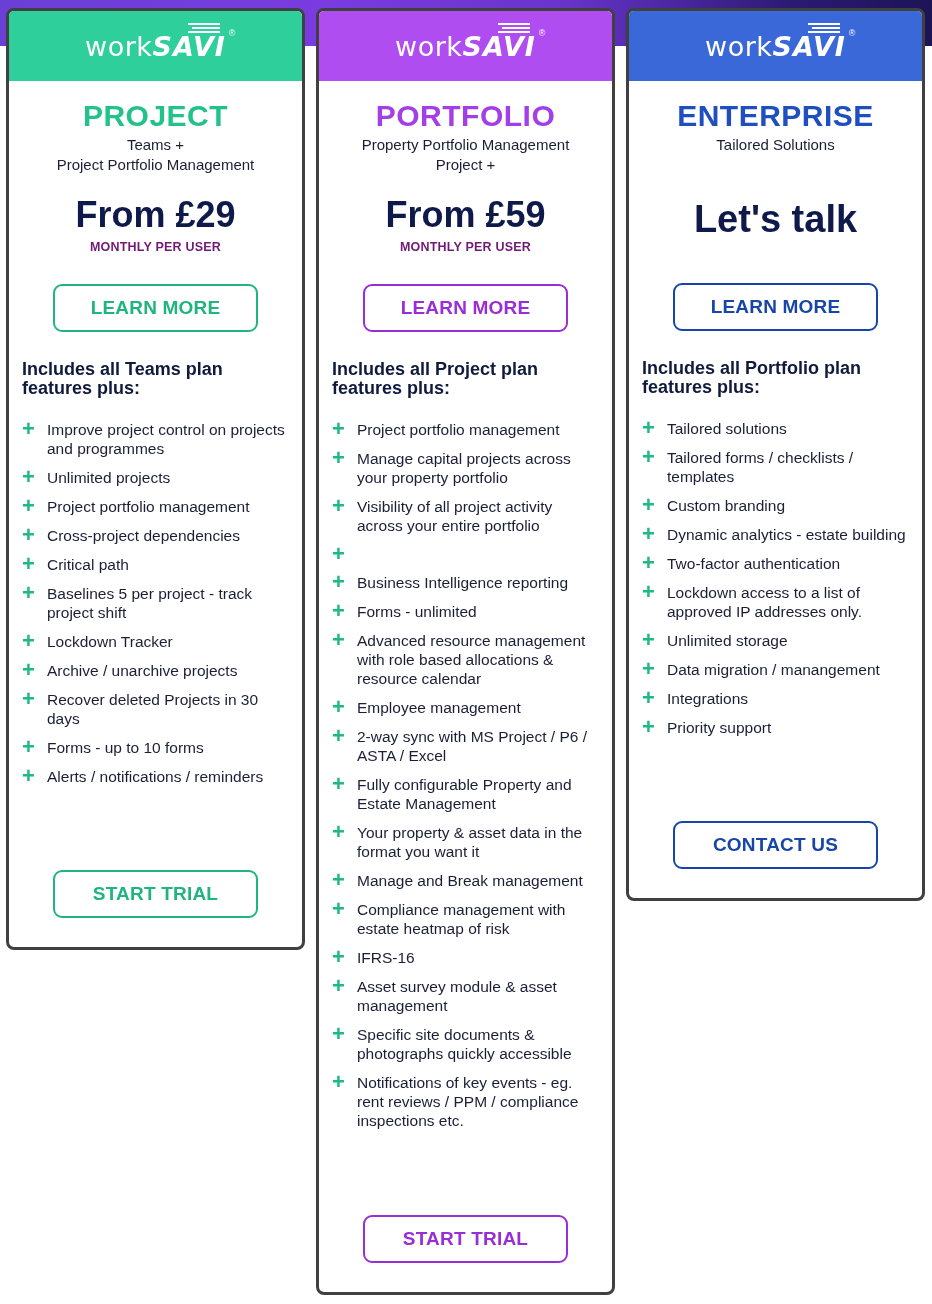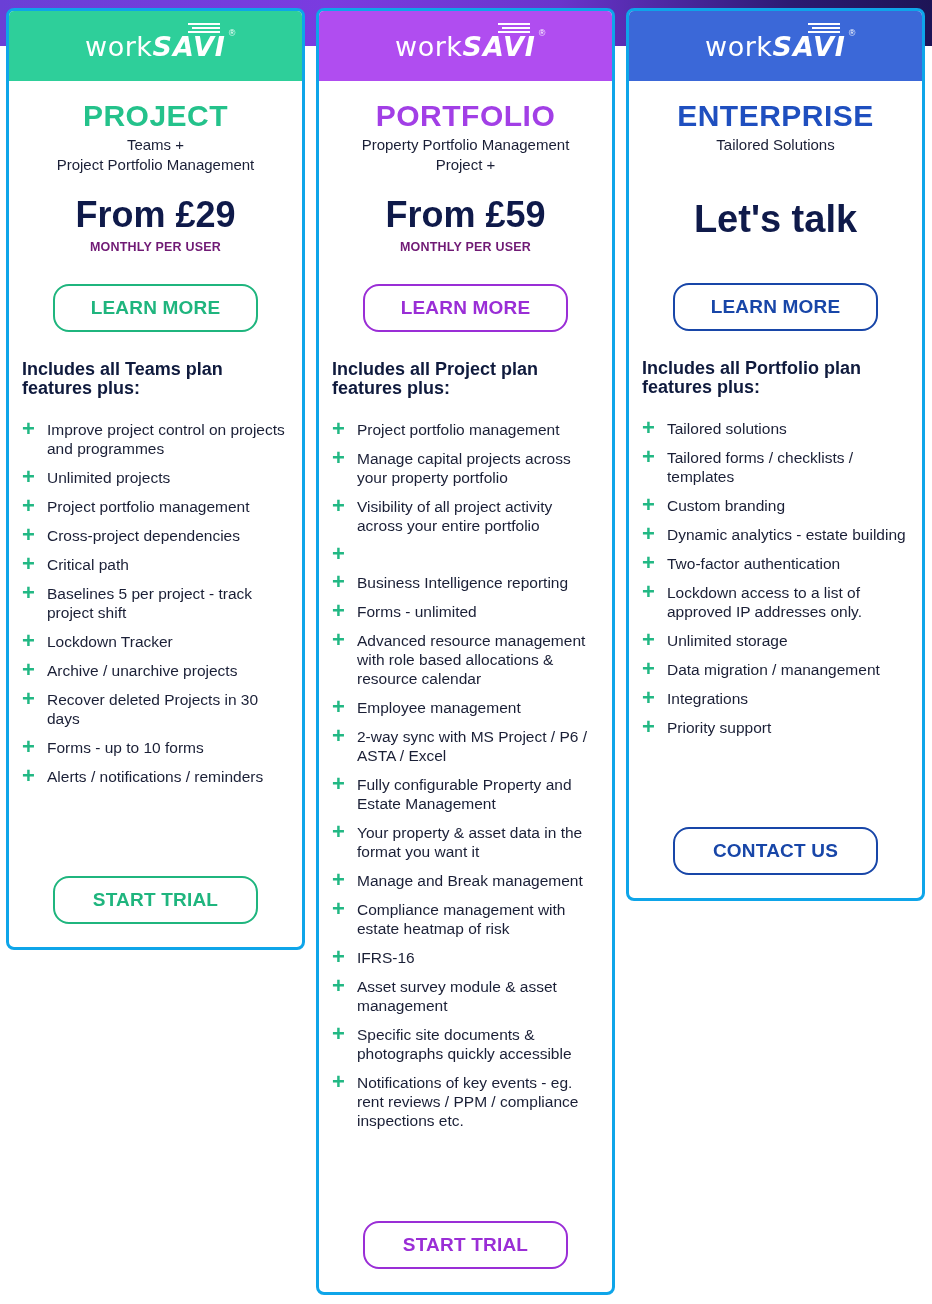--- a/index.html
+++ b/index.html
@@ -7,21 +7,21 @@
     body { position: relative; font-family: "Liberation Sans", "DejaVu Sans", sans-serif; color: #0f1a3d; }
 
     .bg-top {
       position: absolute; left: 0; top: 0; width: 932px; height: 46px;
       background: linear-gradient(90deg, #6a3fd6 0%, #7a3be0 35%, #6a34cc 60%, #2b1a72 85%, #1d1456 100%);
     }
 
     .card {
       position: absolute; top: 8px;
       background: #ffffff;
-      border: 3px solid #0ea5e9;
+      border: 3px solid #404040;
       border-radius: 8px;
       overflow: hidden;
     }
     .card-project { left: 6px; width: 299px; height: 942px; }
     .card-portfolio { left: 316px; width: 299px; height: 1287px; }
     .card-enterprise { left: 626px; width: 299px; height: 893px; }
 
     .card-header {
       height: 70px; display: flex; align-items: center; justify-content: center;
     }
@@ -42,22 +42,22 @@
 
     .card-body { padding: 0 13px; text-align: center; }
     .plan-title { font-size: 30px; font-weight: 700; margin-top: 18px; letter-spacing: 0.5px; line-height: 34px; }
     .plan-sub { font-size: 15px; color: #1a1f36; line-height: 20px; margin-top: 2px; }
     .price { font-size: 36px; font-weight: 700; color: #0f1a4a; margin-top: 20px; line-height: 40px; }
     .price-note { font-size: 12.5px; font-weight: 700; color: #701a75; margin-top: 5px; letter-spacing: 0.2px; }
     .lets-talk { font-size: 38px; font-weight: 700; color: #0f1a4a; margin-top: 42px; line-height: 44px; }
 
     .btn {
       display: flex; align-items: center; justify-content: center;
-      width: 205px; height: 48px; margin: 6px auto;
-      border: 2px solid; border-radius: 16px; background: #ffffff;
+      width: 205px; height: 48px; margin: 0 auto;
+      border: 2px solid; border-radius: 9px; background: #ffffff;
       font-size: 19px; font-weight: 700; cursor: pointer; letter-spacing: 0.2px;
     }
     .btn-learn { margin-top: 30px; }
 
     .includes {
       text-align: left; font-size: 18px; font-weight: 700; color: #0f1a3d;
       line-height: 19px; margin-top: 28px; padding-right: 10px;
     }
     .features { list-style: none; text-align: left; margin-top: 22px; }
     .feature { display: flex; align-items: flex-start; font-size: 15.5px; line-height: 19px; color: #1a1f36; margin-bottom: 10px; }

